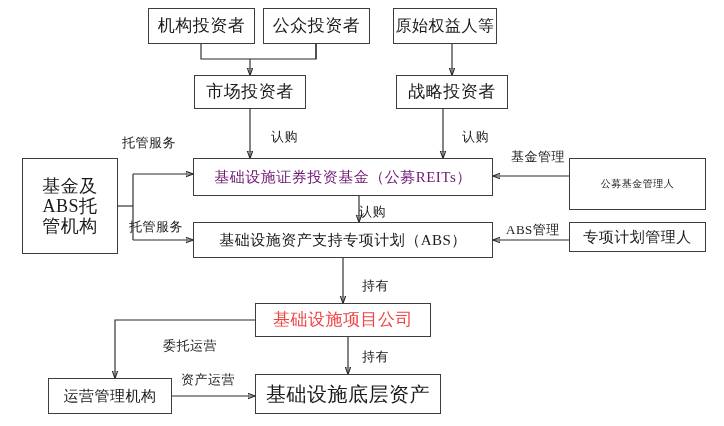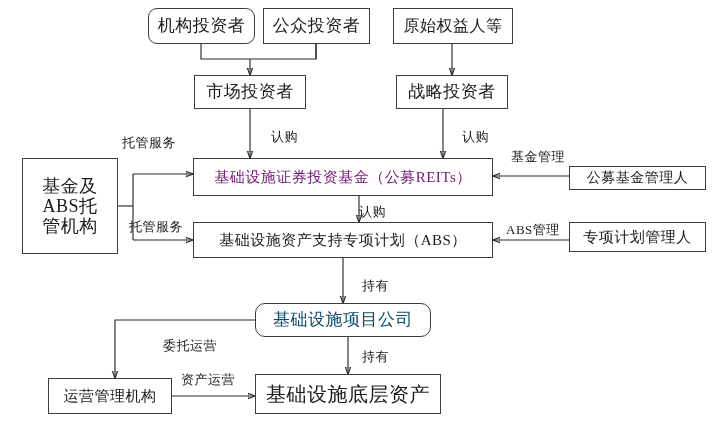--- a/index.html
+++ b/index.html
@@ -86,33 +86,33 @@
     <line x1="343" y1="258" x2="343" y2="303" marker-end="url(#arrow)"></line>
 
     <polyline points="255,320 115,320 115,378" marker-end="url(#arrow)"></polyline>
 
     <line x1="348" y1="337" x2="348" y2="374" marker-end="url(#arrow)"></line>
 
     <line x1="172" y1="396" x2="255" y2="396" marker-end="url(#arrow)"></line>
   </svg>
 
   <div>
-      <div class="node" style="left: 148px; top: 8px; width: 107px; height: 36px; font-size: 17px; border-color: rgb(61, 61, 61); color: rgb(26, 26, 26); border-radius: 9px;">机构投资者</div>
+      <div class="node" style="left: 148px; top: 8px; width: 107px; height: 36px; font-size: 17px; border-color: rgb(61, 61, 61); color: rgb(26, 26, 26);">机构投资者</div>
       <div class="node" style="left: 263px; top: 8px; width: 107px; height: 36px; font-size: 17px; border-color: rgb(61, 61, 61); color: rgb(26, 26, 26);">公众投资者</div>
-      <div class="node" style="left: 393px; top: 8px; width: 120px; height: 36px; font-size: 16px; border-color: rgb(61, 61, 61); color: rgb(26, 26, 26);">原始权益人等</div>
+      <div class="node" style="left: 393px; top: 8px; width: 104px; height: 36px; font-size: 16px; border-color: rgb(61, 61, 61); color: rgb(26, 26, 26);">原始权益人等</div>
       <div class="node" style="left: 194px; top: 75px; width: 112px; height: 34px; font-size: 17px; border-color: rgb(61, 61, 61); color: rgb(26, 26, 26);">市场投资者</div>
       <div class="node" style="left: 396px; top: 75px; width: 112px; height: 34px; font-size: 17px; border-color: rgb(61, 61, 61); color: rgb(26, 26, 26);">战略投资者</div>
       <div class="node" style="left: 22px; top: 158px; width: 96px; height: 96px; font-size: 18px; border-color: rgb(61, 61, 61); color: rgb(26, 26, 26);">基金及
 ABS托
 管机构</div>
       <div class="node" style="left: 193px; top: 158px; width: 300px; height: 38px; font-size: 15px; border-color: rgb(61, 61, 61); color: #701a75;">基础设施证券投资基金（公募REITs）</div>
       <div class="node" style="left: 193px; top: 222px; width: 300px; height: 36px; font-size: 15px; border-color: rgb(61, 61, 61); color: rgb(26, 26, 26);">基础设施资产支持专项计划（ABS）</div>
-      <div class="node" style="left: 569px; top: 158px; width: 137px; height: 24px; font-size: 14px; border-color: rgb(61, 61, 61); color: rgb(26, 26, 26); margin-top: 8px;">公募基金管理人</div>
+      <div class="node" style="left: 569px; top: 158px; width: 137px; height: 52px; font-size: 10px; border-color: rgb(61, 61, 61); color: rgb(26, 26, 26);">公募基金管理人</div>
       <div class="node" style="left: 569px; top: 222px; width: 137px; height: 30px; font-size: 15px; border-color: rgb(61, 61, 61); color: rgb(26, 26, 26);">专项计划管理人</div>
-      <div class="node" style="left: 255px; top: 303px; width: 176px; height: 34px; font-size: 17px; border-color: rgb(61, 61, 61); color: #0c4a6e; border-radius: 10px;">基础设施项目公司</div>
+      <div class="node" style="left: 255px; top: 303px; width: 176px; height: 34px; font-size: 17px; border-color: rgb(61, 61, 61); color: #ef4444;">基础设施项目公司</div>
       <div class="node" style="left: 48px; top: 378px; width: 124px; height: 36px; font-size: 15px; border-color: rgb(61, 61, 61); color: rgb(26, 26, 26);">运营管理机构</div>
       <div class="node" style="left: 255px; top: 374px; width: 186px; height: 40px; font-size: 20px; border-color: rgb(61, 61, 61); color: rgb(26, 26, 26);">基础设施底层资产</div>
     </div>
   <div>
       <div class="edge-label" style="left: 122px; top: 134px; font-size: 13px; color: rgb(26, 26, 26);">托管服务</div>
       <div class="edge-label" style="left: 271px; top: 128px; font-size: 13px; color: rgb(26, 26, 26);">认购</div>
       <div class="edge-label" style="left: 462px; top: 128px; font-size: 13px; color: rgb(26, 26, 26);">认购</div>
       <div class="edge-label" style="left: 511px; top: 148px; font-size: 13px; color: rgb(26, 26, 26);">基金管理</div>
       <div class="edge-label" style="left: 129px; top: 218px; font-size: 13px; color: rgb(26, 26, 26);">托管服务</div>
       <div class="edge-label" style="left: 359px; top: 203px; font-size: 13px; color: rgb(26, 26, 26);">认购</div>

